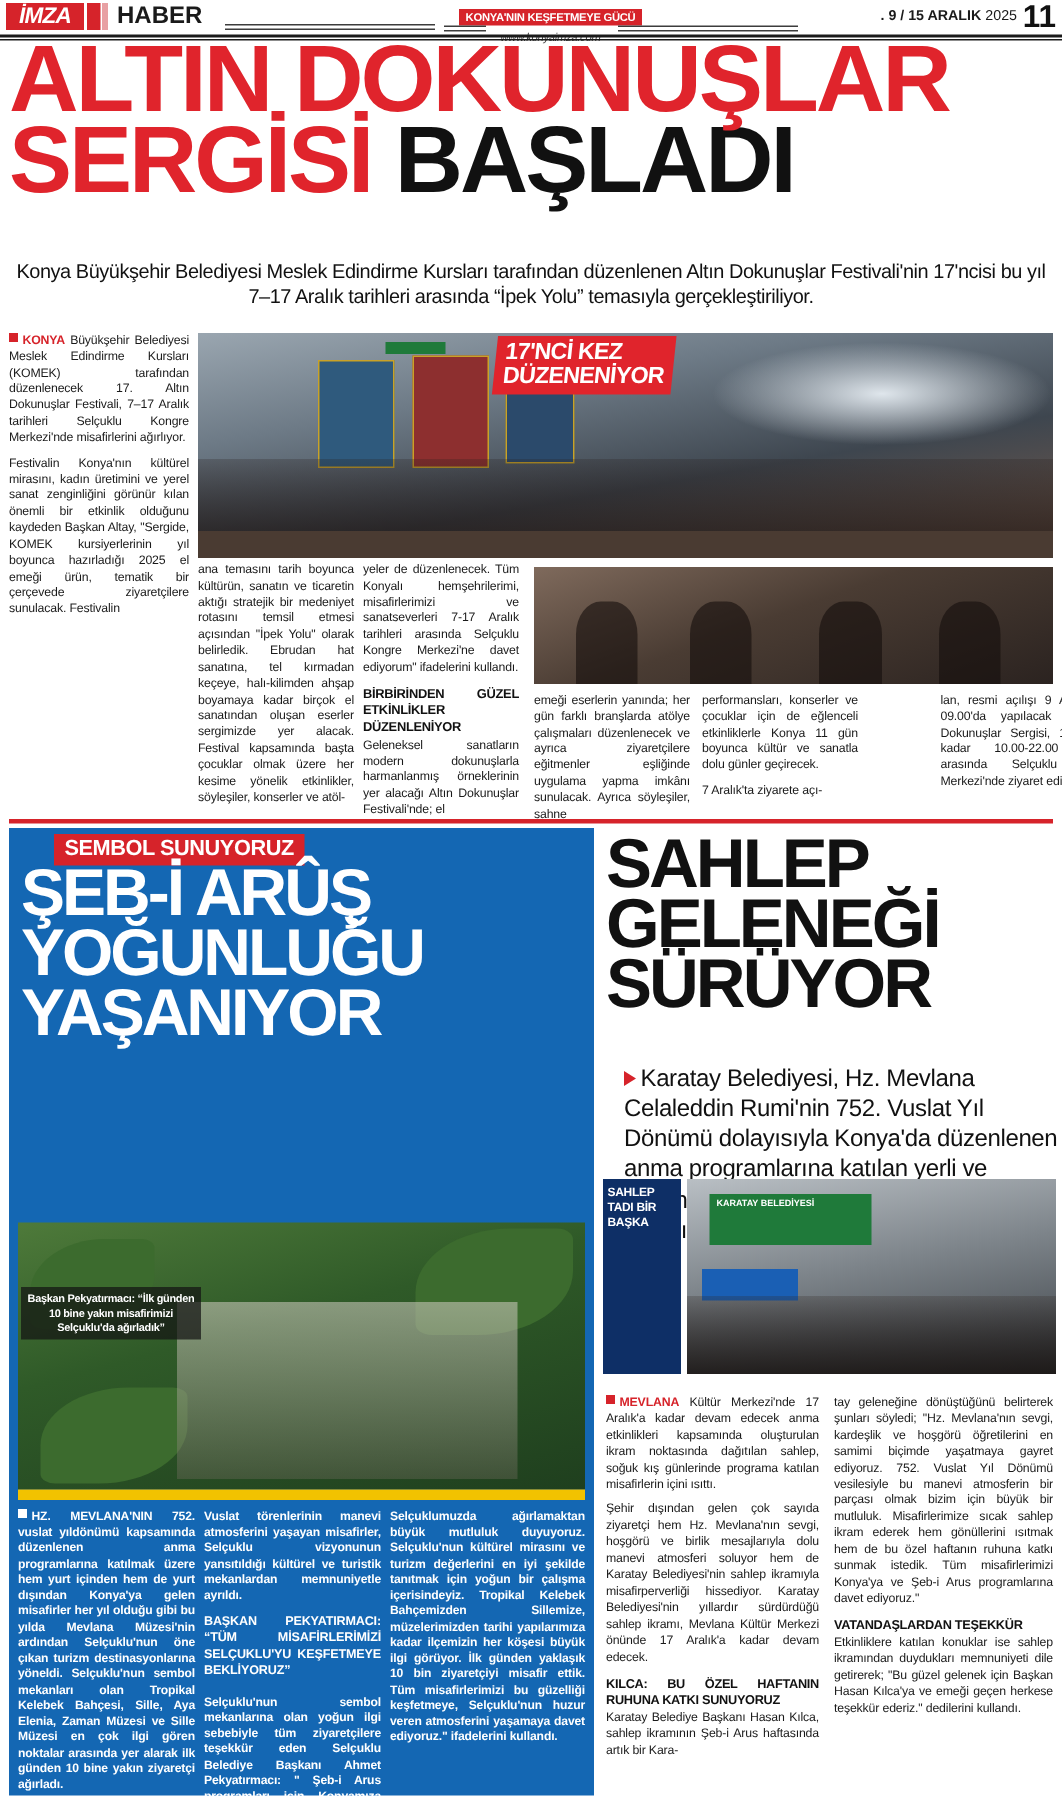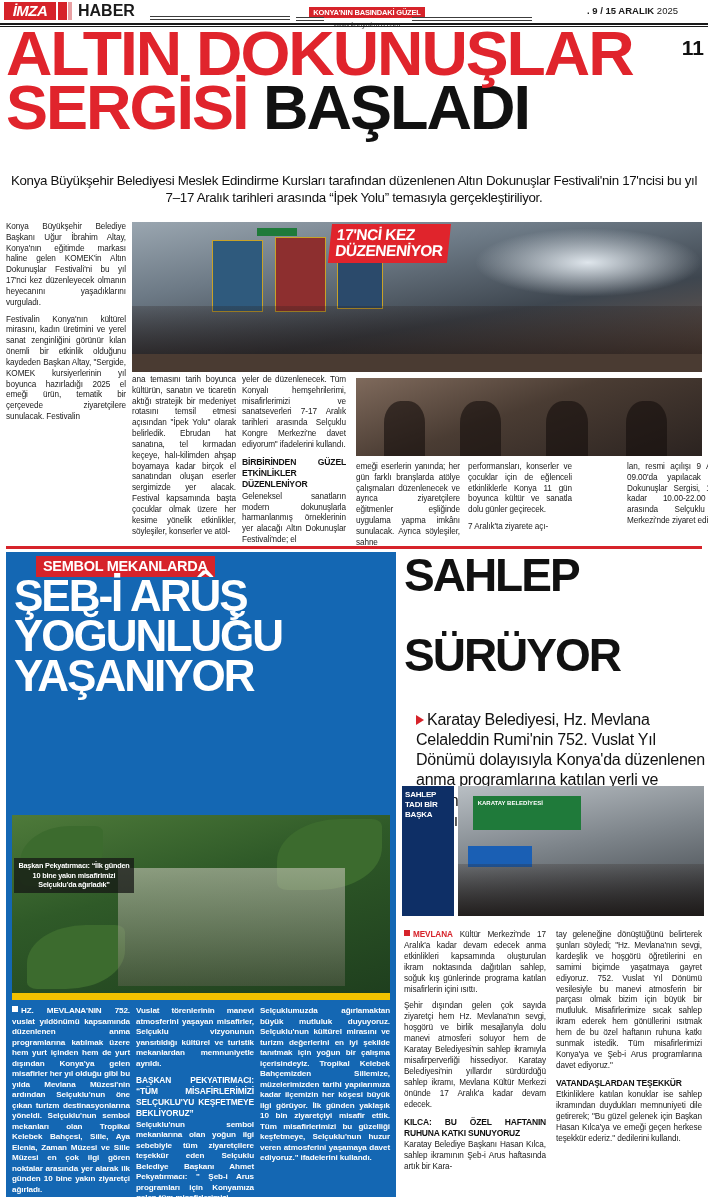--- a/index.html
+++ b/index.html
@@ -29,21 +29,21 @@
     display:inline-block; background:#d6232a; color:#fff; font-size:7.5px; font-weight:bold;
     padding:1px 4px; letter-spacing:-0.2px; white-space:nowrap;
   }
   .mh-url { font-size:7.5px; color:#3c3c3c; letter-spacing:-0.2px; margin-top:1px; font-style:italic;}
   .mh-rule-mid { position:absolute; left:296px; top:17px; width:28px; height:1px; background:#3c3c3c;}
   .mh-rule-mid-b { position:absolute; left:296px; top:20px; width:28px; height:1px; background:#3c3c3c;}
   .mh-rule-mid2 { position:absolute; left:412px; top:17px; width:120px; height:1px; background:#3c3c3c;}
   .mh-rule-mid2b { position:absolute; left:412px; top:20px; width:120px; height:1px; background:#3c3c3c;}
   .mh-date { position:absolute; right:30px; top:5px; font-size:9.5px; font-weight:bold; color:#1a1a1a; white-space:nowrap;}
   .mh-date .yr { font-weight:normal;text-align:center; }
-  .mh-page { position:absolute; right:4px; top:1px; font-size:21px; font-weight:bold; color:#111; line-height:21px;margin-top:36px;}
+  .mh-page { position:absolute; right:4px; top:1px; font-size:21px; font-weight:bold; color:#111; line-height:21px;}
   .mh-hr { position:absolute; left:0; top:23px; width:708px; height:2px; background:#1a1a1a;}
   .mh-hr2 { position:absolute; left:0; top:26px; width:708px; height:1px; background:#1a1a1a;}
 
   
   .headline-wrap { position:absolute; left:0; top:28px; width:708px; height:138px; padding:0 6px; }
   .hl-line { font-weight:bold; letter-spacing:-2px; line-height:0.82; white-space:nowrap;
     font-family:"Liberation Sans", sans-serif; }
   .hl1 { font-size:63px; color:#e0242c; transform:scaleX(1.02); transform-origin:left; }
   .hl2 { font-size:63px; margin-top:2px; }
   .hl2 .red { color:#e0242c; }
@@ -114,21 +114,21 @@
      background:linear-gradient(180deg,rgba(210,205,195,.55),rgba(120,110,100,.35));}
   .cap-box { position:absolute; left:14px; top:858px; width:120px; background:rgba(20,20,20,.72);
      color:#fff; font-size:7.3px; font-weight:bold; line-height:1.32; padding:3px 4px; text-align:center;
      letter-spacing:-0.2px;}
   .yellow-bar{position:absolute;left:12px;top:993px;width:378px;height:7px;background:#f2c200;}
 
   .bcol { position:absolute; font-size:8.1px; line-height:1.3; color:#ffffff; text-align:justify;
      font-weight:bold; letter-spacing:-0.1px;}
   .bcol p{margin-bottom:6px;}
   .bl-sq { display:inline-block; width:6px;height:6px;background:#ffffff;margin-right:3px;vertical-align:1px;}
-  .bsub { font-weight:bold; font-size:8.4px; margin-bottom:1px; }
+  .bsub { font-weight:bold; font-size:8.4px; margin-bottom:11px; }
   .b1 { left:12px; top:1006px; width:118px; }
   .b2 { left:136px; top:1006px; width:118px; }
   .b3 { left:260px; top:1006px; width:130px; }
 
   
   .right-wrap { position:absolute; left:402px; top:552px; width:300px; height:645px; }
   .rhl { position:absolute; left:2px; color:#111; font-weight:bold; letter-spacing:-2px;
      line-height:0.84; white-space:nowrap;}
   .rh1 { top:4px; font-size:46px; }
   .rh2 { top:44px; font-size:46px; }
@@ -162,21 +162,21 @@
 <div class="page">
 
   <div class="masthead">
     <div class="mh-logo"><span>İMZA</span></div>
     <div class="mh-bar"></div>
     <div class="mh-bar2"></div>
     <div class="mh-haber">HABER</div>
     <div class="mh-rule-left"></div>
     <div class="mh-rule-left2"></div>
     <div class="mh-center">
-      <div class="mh-slogan">KONYA'NIN BASINDAKİ GÜZEL</div>
+      <div class="mh-slogan">KONYA'NIN KEŞFETMEYE GÜCÜ</div>
       <div class="mh-url">www.konyaimza.com</div>
     </div>
     <div class="mh-rule-mid"></div>
     <div class="mh-rule-mid-b"></div>
     <div class="mh-rule-mid2"></div>
     <div class="mh-rule-mid2b"></div>
     <div class="mh-date"><span>. 9 / 15 ARALIK</span> <span class="yr">2025</span></div>
     <div class="mh-page">11</div>
     <div class="mh-hr"></div>
     <div class="mh-hr2"></div>
@@ -204,21 +204,21 @@
 
   <div class="photo-mid">
     <div class="pm-fig" style="left:8%"></div>
     <div class="pm-fig" style="left:30%"></div>
     <div class="pm-fig" style="left:55%"></div>
     <div class="pm-fig" style="left:78%"></div>
   </div>
 
   <div class="top-body">
     <div class="col c1">
-      <p>Konya Büyükşehir Belediye Başkanı Uğur İbrahim Altay, Konya'nın eğitimde markası haline gelen KOMEK'in Altın Dokunuşlar Festivali'ni bu yıl 17'nci kez düzenleyecek olmanın heyecanını yaşadıklarını vurguladı.</p>
+      <p><span class="lead-sq"></span><span class="lead-kw">KONYA</span> <span>Büyükşehir Belediyesi Meslek Edindirme Kursları (KOMEK) tarafından düzenlenecek 17. Altın Dokunuşlar Festivali, 7–17 Aralık tarihleri Selçuklu Kongre Merkezi'nde misafirlerini ağırlıyor.</span></p>
       <p>Festivalin Konya'nın kültürel mirasını, kadın üretimini ve yerel sanat zenginliğini görünür kılan önemli bir etkinlik olduğunu kaydeden Başkan Altay, "Sergide, KOMEK kursiyerlerinin yıl boyunca hazırladığı 2025 el emeği ürün, tematik bir çerçevede ziyaretçilere sunulacak. Festivalin</p>
     </div>
     <div class="col c2">
       <p>ana temasını tarih boyunca kültürün, sanatın ve ticaretin aktığı stratejik bir medeniyet rotasını temsil etmesi açısından "İpek Yolu" olarak belirledik. Ebrudan hat sanatına, tel kırmadan keçeye, halı-kilimden ahşap boyamaya kadar birçok el sanatından oluşan eserler sergimizde yer alacak. Festival kapsamında başta çocuklar olmak üzere her kesime yönelik etkinlikler, söyleşiler, konserler ve atöl-</p>
     </div>
     <div class="col c3">
       <p>yeler de düzenlenecek. Tüm Konyalı hemşehrilerimi, misafirlerimizi ve sanatseverleri 7-17 Aralık tarihleri arasında Selçuklu Kongre Merkezi'ne davet ediyorum" ifadelerini kullandı.</p>
       <div class="subhead-b">BİRBİRİNDEN GÜZEL ETKİNLİKLER DÜZENLENİYOR</div>
       <p>Geleneksel sanatların modern dokunuşlarla harmanlanmış örneklerinin yer alacağı Altın Dokunuşlar Festivali'nde; el</p>
     </div>
@@ -230,21 +230,21 @@
       <p>7 Aralık'ta ziyarete açı-</p>
     </div>
     <div class="col c6">
       <p>lan, resmi açılışı 9 Aralık saat 09.00'da yapılacak 17. Altın Dokunuşlar Sergisi, 17 Aralık'a kadar 10.00-22.00 saatleri arasında Selçuklu Kongre Merkezi'nde ziyaret edilebilecek.</p>
     </div>
   </div>
 
   <div class="divider-red"></div>
 
   <div class="blue-panel"></div>
-  <div class="label-sembol">SEMBOL MEKANLARDA</div>
+  <div class="label-sembol">SEMBOL SUNUYORUZ</div>
   <div class="blue-hl bh1">ŞEB-İ ARÛŞ</div>
   <div class="blue-hl bh2">YOĞUNLUĞU</div>
   <div class="blue-hl bh3">YAŞANIYOR</div>
 
   <div class="photo-blue">
     <div class="pb-leaf" style="left:2%;top:6%;width:22%;height:34%"></div>
     <div class="pb-leaf" style="left:70%;top:2%;width:28%;height:40%"></div>
     <div class="pb-leaf" style="left:4%;bottom:2%;width:26%;height:36%"></div>
     <div class="pb-people"></div>
   </div>
@@ -258,20 +258,21 @@
     <p>Vuslat törenlerinin manevi atmosferini yaşayan misafirler, Selçuklu vizyonunun yansıtıldığı kültürel ve turistik mekanlardan memnuniyetle ayrıldı.</p>
     <div class="bsub">BAŞKAN PEKYATIRMACI: “TÜM MİSAFİRLERİMİZİ SELÇUKLU'YU KEŞFETMEYE BEKLİYORUZ”</div>
     <p>Selçuklu'nun sembol mekanlarına olan yoğun ilgi sebebiyle tüm ziyaretçilere teşekkür eden Selçuklu Belediye Başkanı Ahmet Pekyatırmacı: " Şeb-i Arus programları için Konyamıza gelen tüm misafirlerimizi</p>
   </div>
   <div class="bcol b3">
     <p>Selçuklumuzda ağırlamaktan büyük mutluluk duyuyoruz. Selçuklu'nun kültürel mirasını ve turizm değerlerini en iyi şekilde tanıtmak için yoğun bir çalışma içerisindeyiz. Tropikal Kelebek Bahçemizden Sillemize, müzelerimizden tarihi yapılarımıza kadar ilçemizin her köşesi büyük ilgi görüyor. İlk günden yaklaşık 10 bin ziyaretçiyi misafir ettik. Tüm misafirlerimizi bu güzelliği keşfetmeye, Selçuklu'nun huzur veren atmosferini yaşamaya davet ediyoruz." ifadelerini kullandı.</p>
   </div>
 
   <div class="right-wrap">
     <div class="rhl rh1">SAHLEP</div>
+    <div class="rhl rh2">GELENEĞİ</div>
     <div class="rhl rh3">SÜRÜYOR</div>
     <div class="right-sub"><span class="tri-r"></span><span>Karatay Belediyesi, Hz. Mevlana Celaleddin Rumi'nin 752. Vuslat Yıl Dönümü dolayısıyla Konya'da düzenlenen anma programlarına katılan yerli ve yabancı misafirlere bu yıl da sıcak sahlep ikramında bulunuyor</span></div>
 
     <div class="side-strip">SAHLEP TADI BİR BAŞKA</div>
     <div class="photo-right">
       <div class="pr-tent"></div>
       <div class="pr-tent-t">KARATAY BELEDİYESİ</div>
       <div class="pr-blue"></div>
       <div class="pr-crowd"></div>
     </div>

